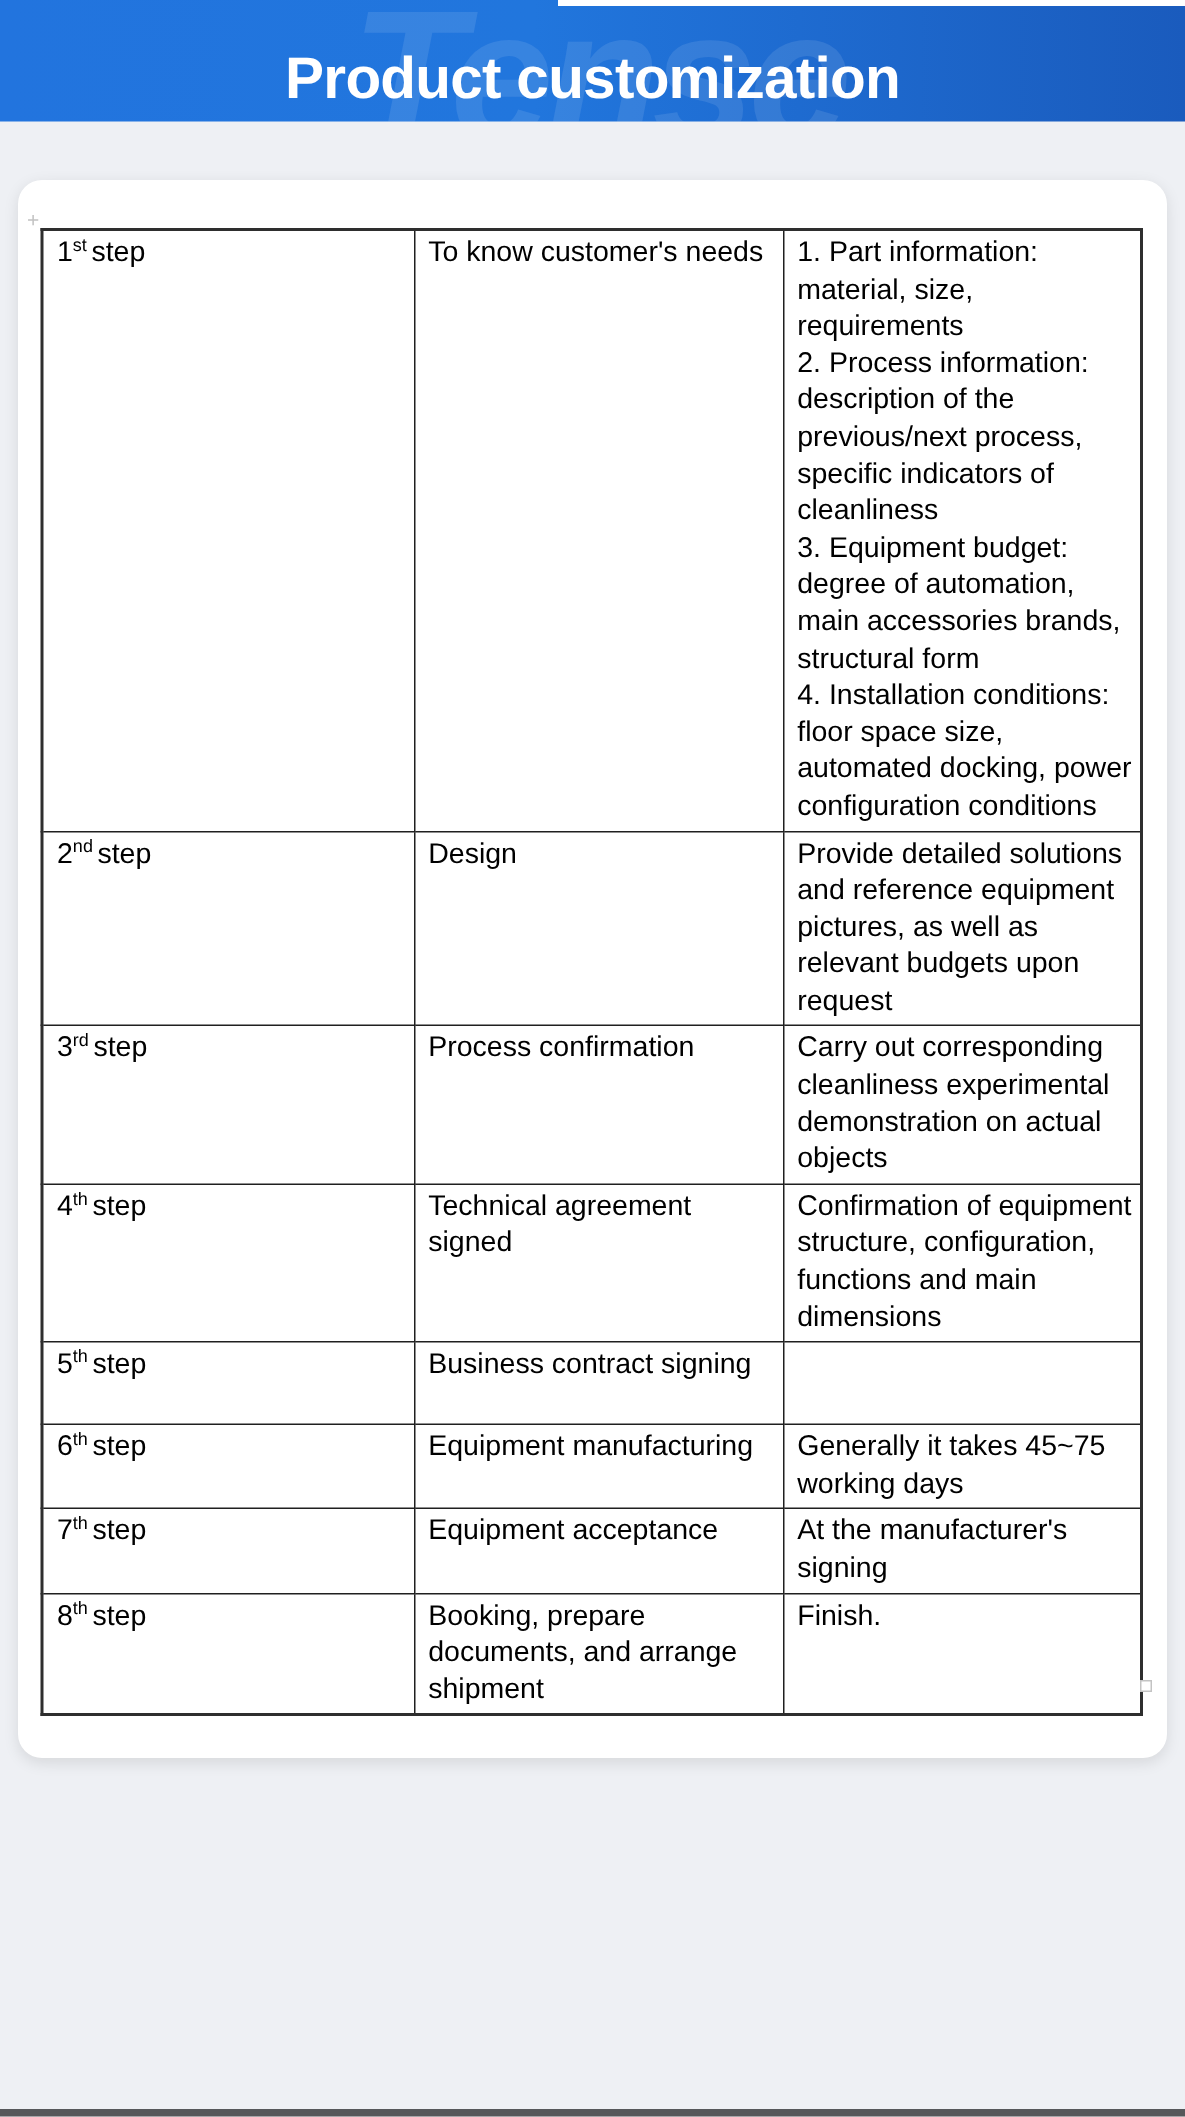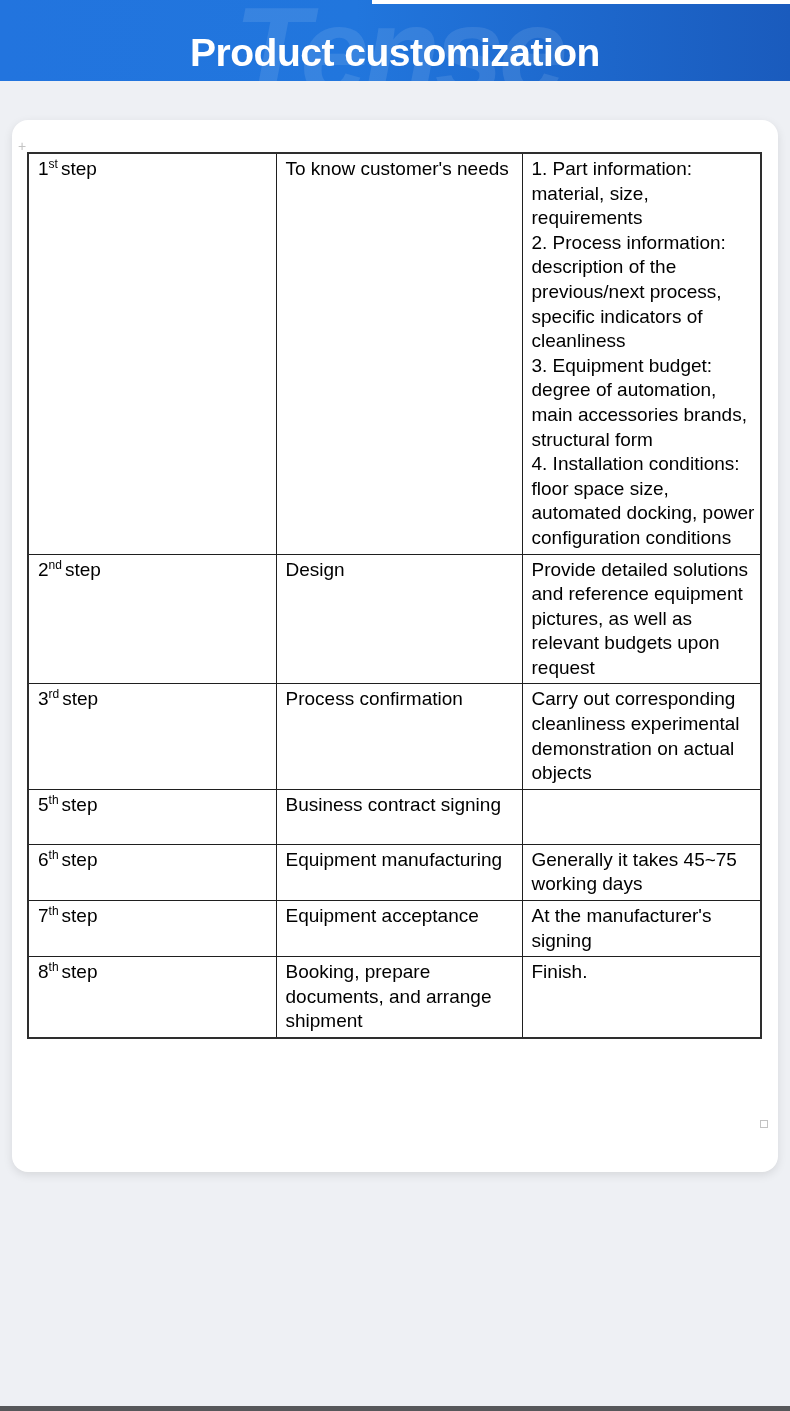--- a/index.html
+++ b/index.html
@@ -167,20 +167,29 @@
 request</td>
       </tr>
       <tr class="r2">
         <td><span>3</span><span class="ord-suffix">rd</span><span>step</span></td>
         <td>Process confirmation</td>
         <td>Carry out corresponding
 cleanliness experimental
 demonstration on actual
 objects</td>
       </tr>
+      <tr class="r3">
+        <td><span>4</span><span class="ord-suffix">th</span><span>step</span></td>
+        <td>Technical agreement
+signed</td>
+        <td>Confirmation of equipment
+structure, configuration,
+functions and main
+dimensions</td>
+      </tr>
       <tr class="r4">
         <td><span>5</span><span class="ord-suffix">th</span><span>step</span></td>
         <td>Business contract signing</td>
         <td></td>
       </tr>
       <tr class="r5">
         <td><span>6</span><span class="ord-suffix">th</span><span>step</span></td>
         <td>Equipment manufacturing</td>
         <td>Generally it takes 45~75
 working days</td>

